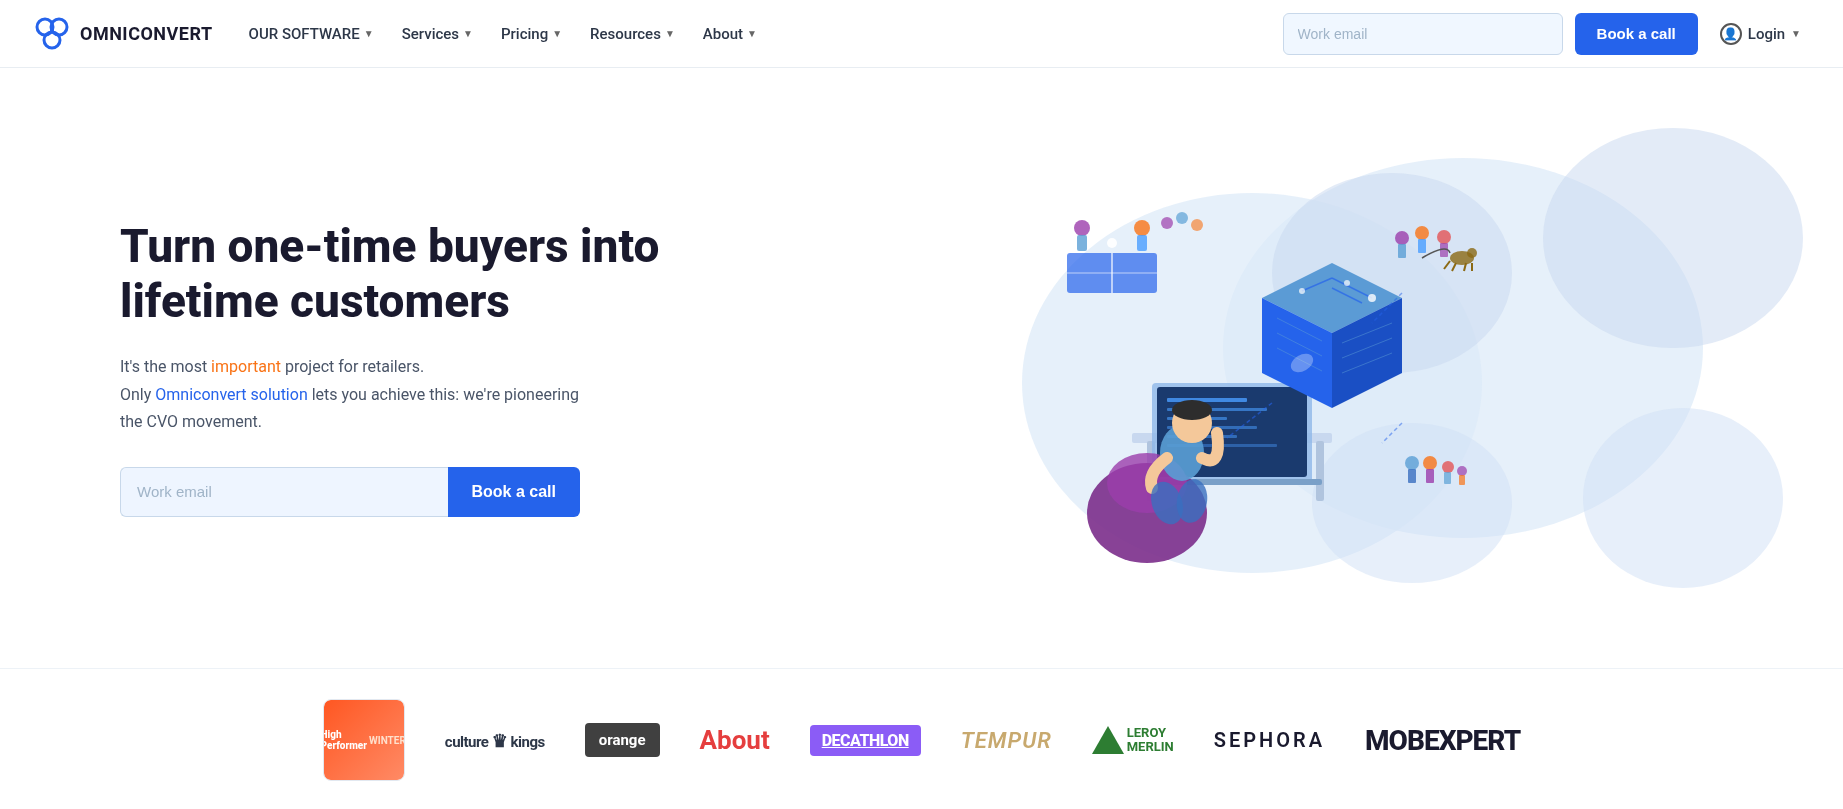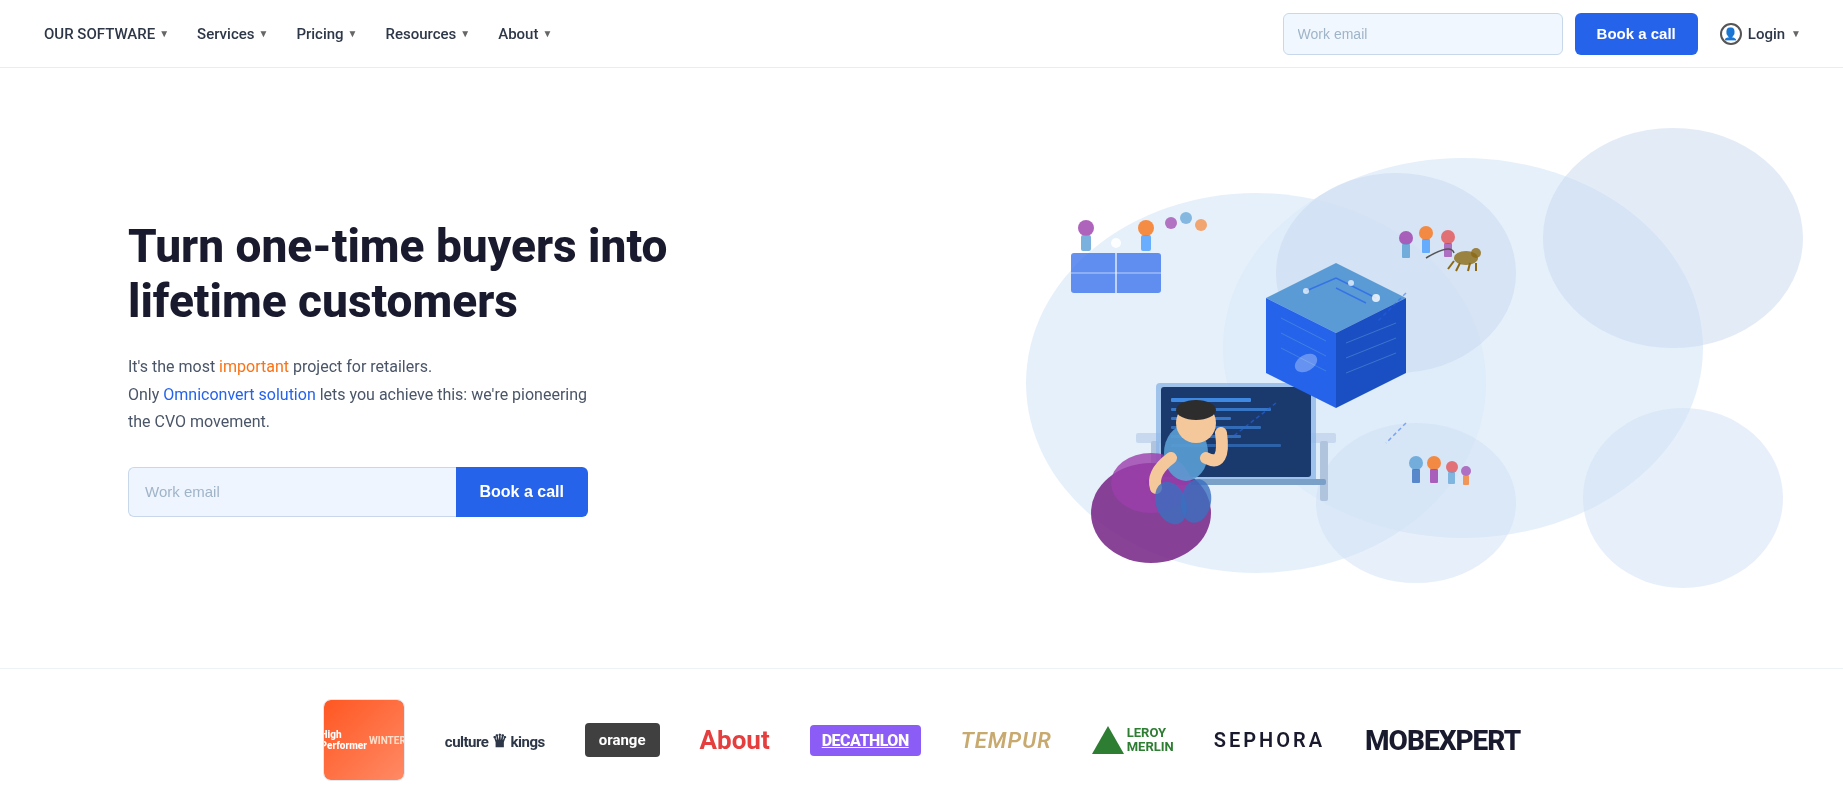--- a/index.html
+++ b/index.html
@@ -114,21 +114,20 @@
       align-items: center;
       min-height: 600px;
       padding: 60px 80px 60px 120px;
       position: relative;
       overflow: hidden;
     }
     .hero-left {
       flex: 0 0 580px;
       max-width: 580px;
       z-index: 2;
-      margin-left: 8px;
     }
     .hero-title {
       font-size: 46px;
       font-weight: 800;
       color: #1a1a2e;
       line-height: 1.2;
       margin-bottom: 24px;
     }
     .hero-desc {
       font-size: 16px;
@@ -258,20 +257,28 @@
     .logo-item {
       display: flex;
       align-items: center;
       justify-content: center;
     }
   </style>
 </head>
 <body>
 
 <nav>
+  <a class="nav-logo">
+    <svg class="logo-icon" viewBox="0 0 40 40" fill="none" xmlns="http://www.w3.org/2000/svg">
+      <circle cx="13" cy="13" r="8" stroke="#2563eb" stroke-width="3" fill="none"></circle>
+      <circle cx="27" cy="13" r="8" stroke="#2563eb" stroke-width="3" fill="none"></circle>
+      <circle cx="20" cy="26" r="8" stroke="#2563eb" stroke-width="3" fill="none"></circle>
+    </svg>
+    <span class="logo-text">OMNICONVERT</span>
+  </a>
 
   <div class="nav-links">
     <div class="nav-item">
       <span>OUR SOFTWARE</span>
       <span class="chevron-icon">▼</span>
     </div>
     <div class="nav-item">
       <span>Services</span>
       <span class="chevron-icon">▼</span>
     </div>

